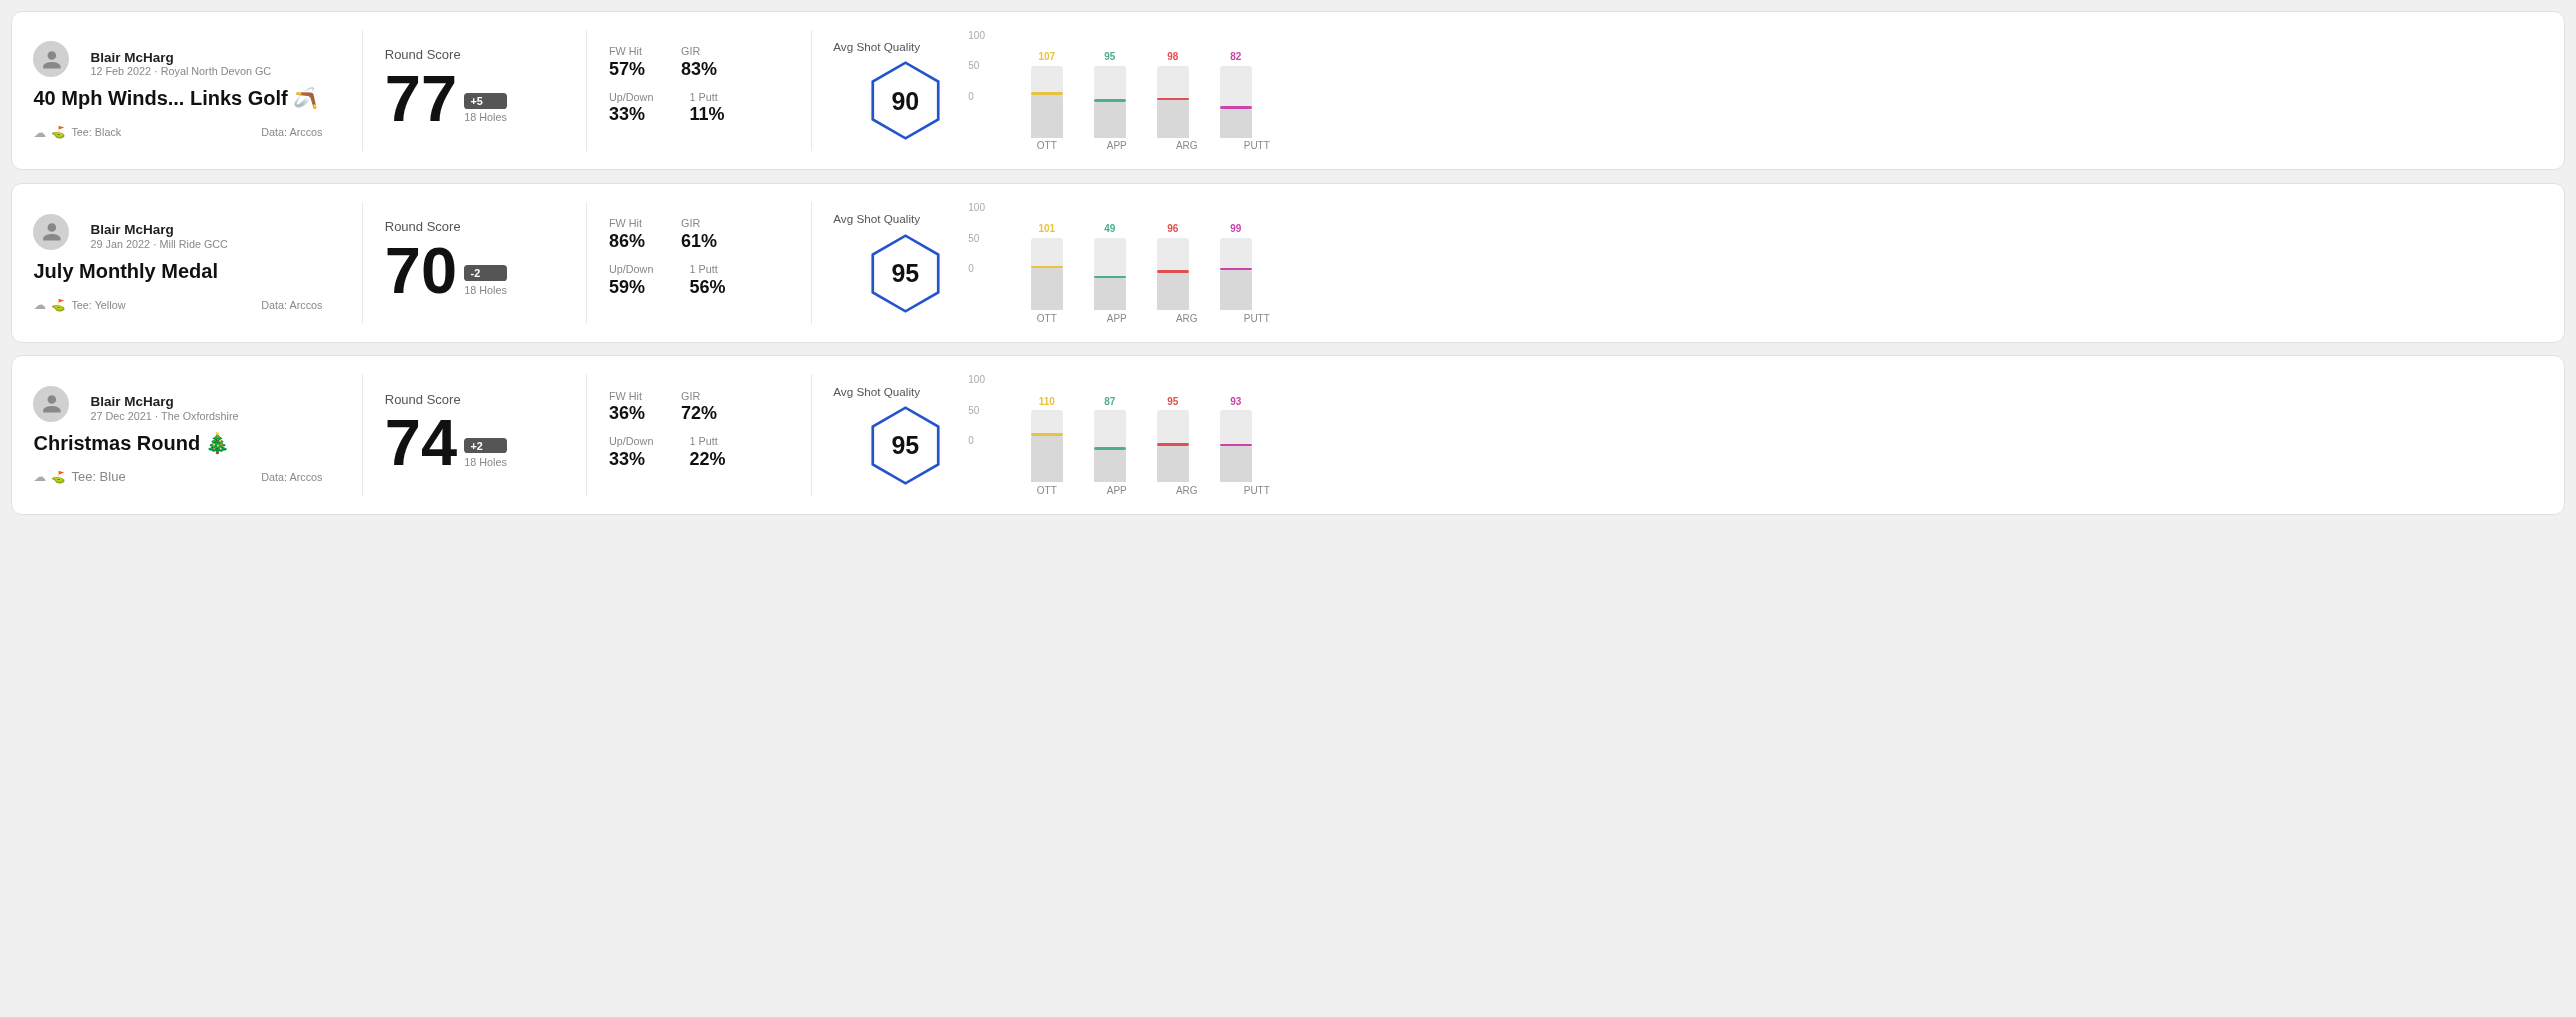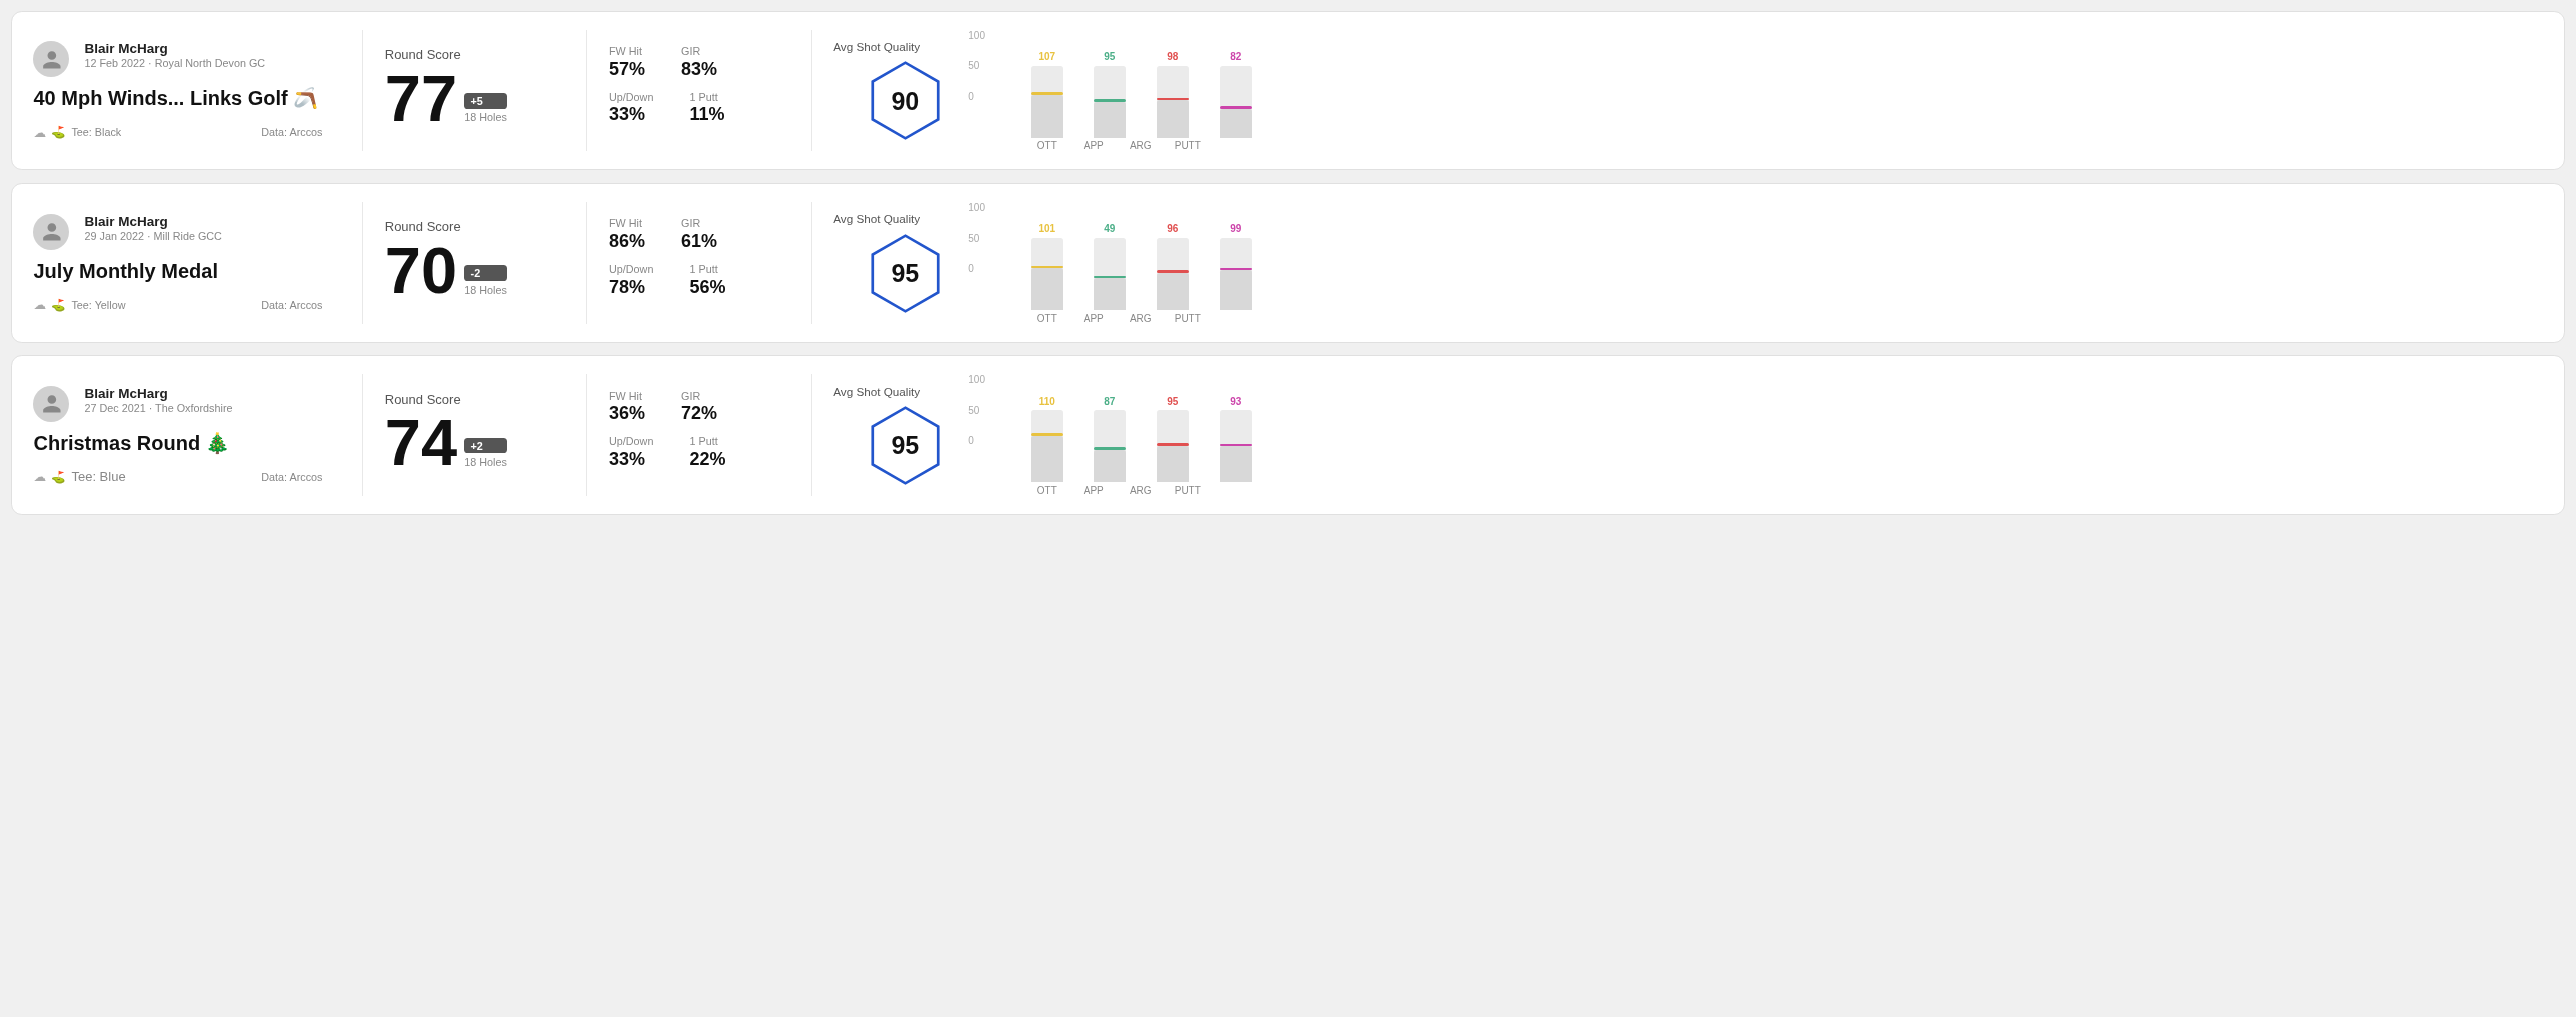--- a/index.html
+++ b/index.html
@@ -19,22 +19,22 @@
       align-items: center;
       gap: 0;
     }
     .left-section {
       width: 307px;
       flex-shrink: 0;
       padding-right: 18px;
     }
     .user-row {
       display: flex;
-      align-items: flex-start;
-      gap: 15px;
+      align-items: flex-end;
+      gap: 21px;
       margin-bottom: 9px;
     }
     .avatar {
       width: 36px;
       height: 36px;
       border-radius: 50%;
       background: #d0d0d0;
       display: flex;
       align-items: center;
       justify-content: center;
@@ -224,21 +224,21 @@
       padding-left: 29px;
     }
     .chart-x-label {
       font-size: 10px;
       color: #888;
       text-align: center;
       width: 45px;
     }
     .x-labels-row {
       display: flex;
-      gap: 2px;
+      gap: 25px;
       margin-top: 2.7px;
     }
   </style>
 </head>
 <body>
 
 <div id="app">
     <div class="card">
       <div class="left-section">
         <div class="user-row">
@@ -391,21 +391,21 @@
             <div class="stat-val">86%</div>
           </div>
           <div class="stat-item">
             <div class="stat-name">GIR</div>
             <div class="stat-val">61%</div>
           </div>
         </div>
         <div class="stat-row">
           <div class="stat-item">
             <div class="stat-name">Up/Down</div>
-            <div class="stat-val">78%</div>
+            <div class="stat-val">59%</div>
           </div>
           <div class="stat-item">
             <div class="stat-name">1 Putt</div>
             <div class="stat-val">56%</div>
           </div>
         </div>
       </div>
       <div class="divider"></div>
       <div class="quality-section">
         <div class="quality-label">Avg Shot Quality</div>

